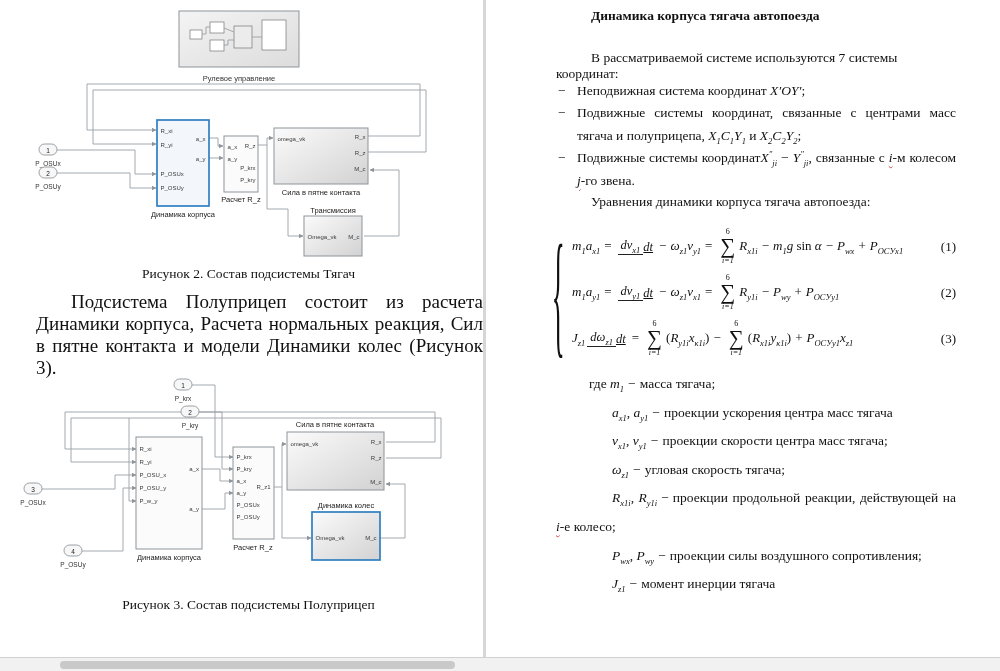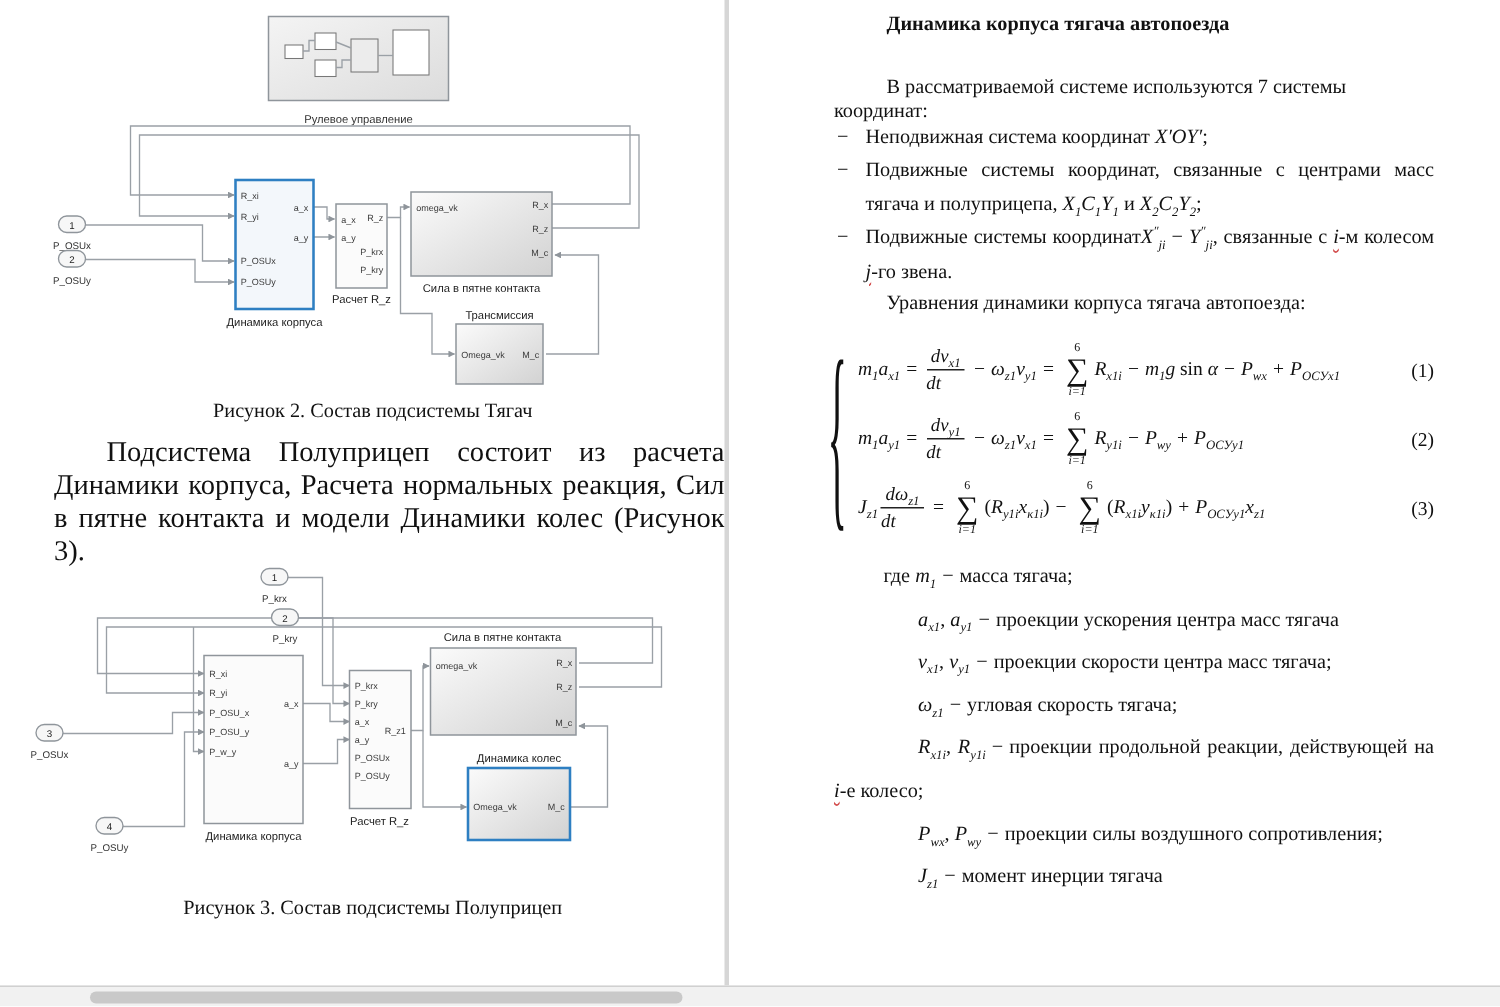--- a/index.html
+++ b/index.html
@@ -51,24 +51,24 @@
   .def{margin:0;line-height:28.6px;text-align:justify;text-indent:56px;}
   .def.gde{text-indent:33px;}
 
   
   .mi{font-style:italic;}
   .mr{font-style:normal;text-align:right;}
   .mo{font-style:normal;padding:0 4px;}
   sub,sup{font-size:8.5px;line-height:0;font-style:italic;}
   .spell{text-decoration-line:underline;text-decoration-style:wavy;
          text-decoration-color:#d24b4b;text-decoration-thickness:1px;text-underline-offset:2px;}
-  .frac{display:inline-flex;flex-direction:column;align-items:flex-start;vertical-align:middle;
+  .frac{display:inline-flex;flex-direction:row;align-items:flex-end;vertical-align:middle;
         font-size:12.5px;margin:0 2px;transform:translateY(-1px);}
   .fnum{border-bottom:1px solid #222;padding:0 3px 1px;}
-  .fden{padding-top:1px;}
+  .fden{padding-top:1px;text-decoration:underline;}
   .bigsum{display:inline-flex;flex-direction:column;align-items:center;vertical-align:middle;margin:0 4px;}
   .sglyph{font-size:21px;line-height:0.95;font-style:normal;}
   .slim{font-size:8px;line-height:1.1;}
   .slim.top{font-style:normal;}
   .slim.bot{font-style:italic;}
 
   
   .hscroll{position:absolute;left:0;right:0;top:657px;height:14px;background:#f1f1f1;border-top:1px solid #d0d0d0;box-sizing:border-box;}
   .hthumb{position:absolute;left:60px;top:3px;width:395px;height:8px;background:#c9c9c9;border-radius:4px;}
 </style>

